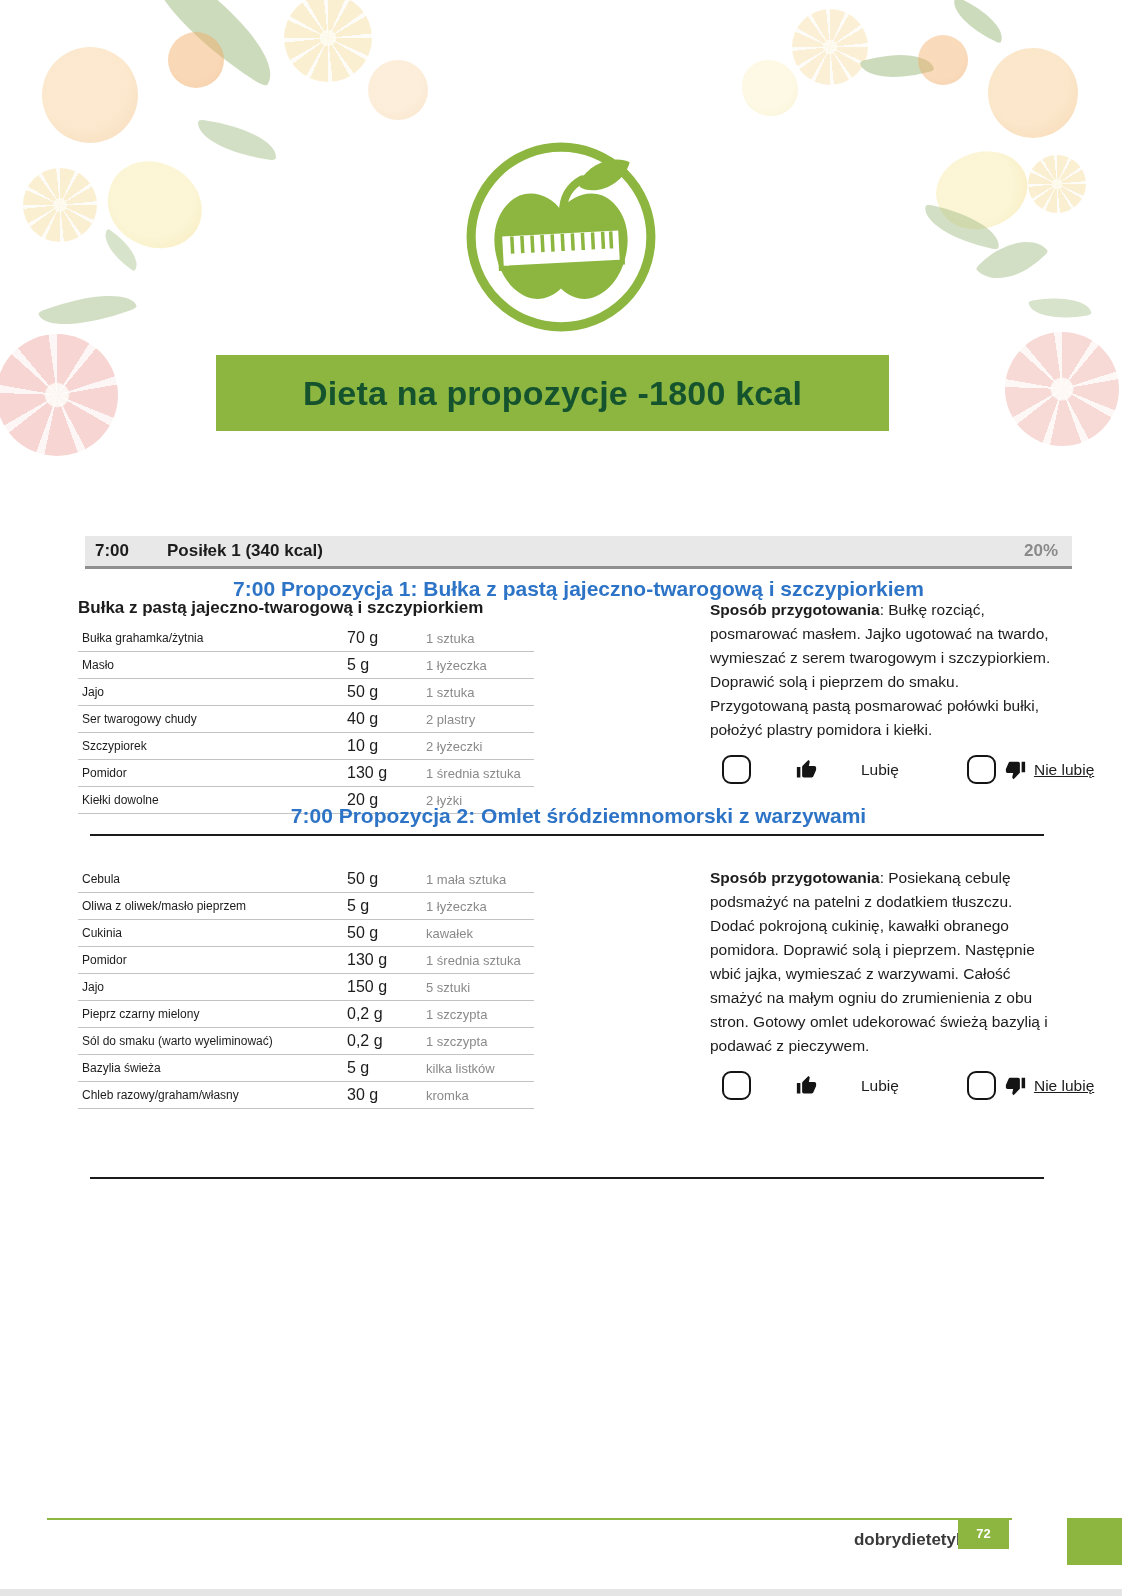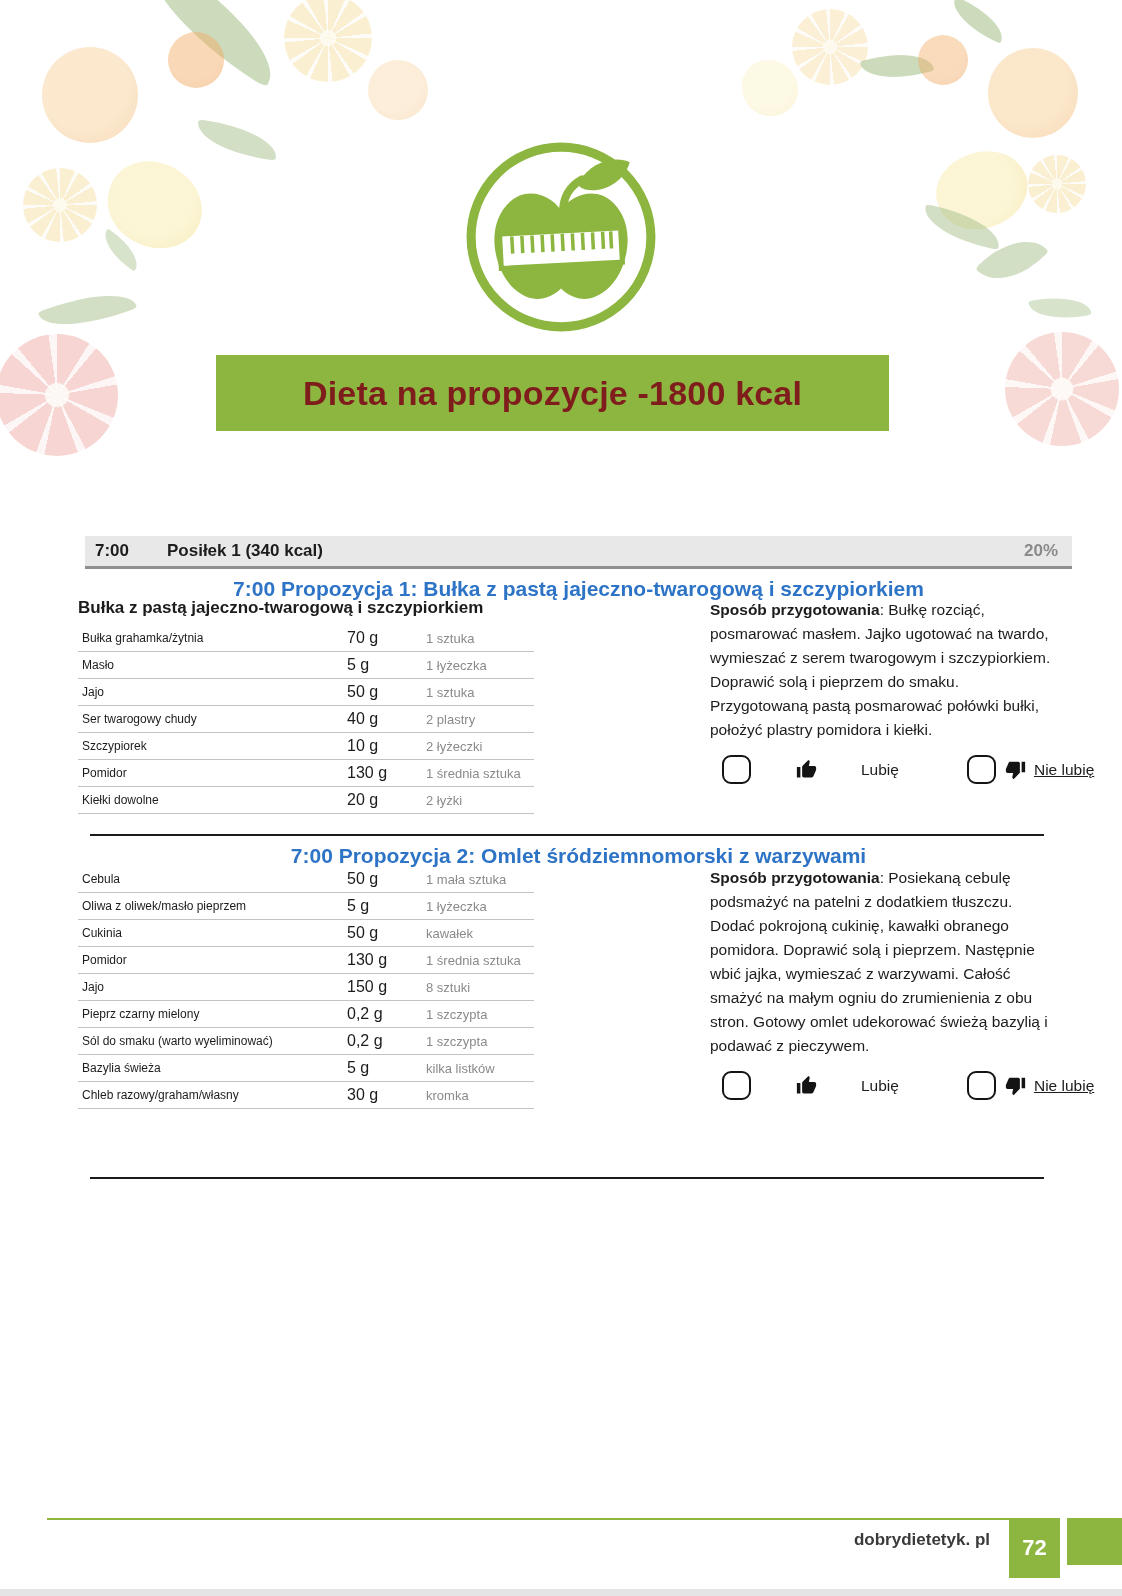--- a/index.html
+++ b/index.html
@@ -34,21 +34,21 @@
   }
 
   
   .logo{position:absolute;left:460px;top:136px;width:202px;height:202px;}
 
   
   .banner{
     position:absolute;left:216px;top:355px;width:673px;height:76px;
     background:var(--green);display:flex;align-items:center;justify-content:center;
   }
-  .banner h1{color:#7f1d1d;font-size:34px;font-weight:bold;letter-spacing:.2px;}
+  .banner h1{color:#14532d;font-size:34px;font-weight:bold;letter-spacing:.2px;}
 
   
   .meal-bar{
     position:absolute;left:85px;top:536px;width:987px;height:33px;
     background:var(--bar);border-bottom:3px solid #8f8f8f;
     display:flex;align-items:center;font-size:17px;font-weight:bold;
   }
   .meal-bar .time{margin-left:10px;width:72px;}
   .meal-bar .pct{margin-left:auto;margin-right:14px;color:var(--muted);}
 
@@ -78,22 +78,22 @@
   }
   .thumb{width:21px;height:21px;margin-left:9px;flex:0 0 auto;}
   .like-label{font-size:15.5px;margin-left:8px;white-space:nowrap;}
   .group2{margin-left:32px;display:flex;align-items:center;text-decoration:underline;}
   .divider{position:absolute;left:90px;width:954px;height:2px;background:#1b1b1b;}
 
   
   .footer-rule{position:absolute;left:47px;top:1518px;width:965px;height:2px;background:var(--green);}
   .footer-site{position:absolute;left:700px;top:1530px;width:290px;text-align:right;
     font-size:17px;font-weight:bold;color:#3a3a3a;}
-  .page-badge{position:absolute;left:1009px;top:1518px;width:51px;height:60px;background:var(--green);
-    color:#fff;font-size:22px;font-weight:bold;display:flex;align-items:center;justify-content:center;}
+  .page-badge{position:absolute;left:958px;top:1518px;width:51px;height:31px;background:var(--green);
+    color:#fff;font-size:13px;font-weight:bold;display:flex;align-items:center;justify-content:center;}
   .accent-box{position:absolute;left:1067px;top:1518px;width:55px;height:47px;background:var(--green);}
   .bottom-edge{position:absolute;left:0;top:1589px;width:100%;height:7px;background:#e5e5e5;}
 </style>
 </head>
 <body>
 
 <div class="page">
 
   <div class="decor">
 
@@ -224,21 +224,21 @@
               <path d="M15 3H6c-.83 0-1.54.5-1.84 1.22l-3.02 7.05c-.09.23-.14.47-.14.73v2c0 1.1.9 2 2 2h6.31l-.95 4.57-.03.32c0 .41.17.79.44 1.06L9.83 23l6.59-6.59c.36-.36.58-.86.58-1.41V5c0-1.1-.9-2-2-2zm4 0v12h4V3h-4z"></path>
             </svg>
           <span class="like-label">Nie lubię</span>
         </span>
       </div>
     </div>
   </div>
 
   <div class="divider" style="top:834px;"></div>
 
-  <div class="prop-heading" style="top:844px;">7:00 Propozycja 2: Omlet śródziemnomorski z warzywami</div>
+  <div class="prop-heading" style="top:804px;">7:00 Propozycja 2: Omlet śródziemnomorski z warzywami</div>
 
   <div class="cols" style="top:866px;">
     <div class="col-left">
       <div class="ing-table">
 
           <div class="ing-row">
             <span class="ing-name">Cebula</span>
             <span class="ing-amt">50 g</span>
             <span class="ing-measure">1 mała sztuka</span>
           </div>
@@ -257,21 +257,21 @@
 
           <div class="ing-row">
             <span class="ing-name">Pomidor</span>
             <span class="ing-amt">130 g</span>
             <span class="ing-measure">1 średnia sztuka</span>
           </div>
 
           <div class="ing-row">
             <span class="ing-name">Jajo</span>
             <span class="ing-amt">150 g</span>
-            <span class="ing-measure">8 sztuki</span>
+            <span class="ing-measure">5 sztuki</span>
           </div>
 
           <div class="ing-row">
             <span class="ing-name">Pieprz czarny mielony</span>
             <span class="ing-amt">0,2 g</span>
             <span class="ing-measure">1 szczypta</span>
           </div>
 
           <div class="ing-row">
             <span class="ing-name">Sól do smaku (warto wyeliminować)</span>

